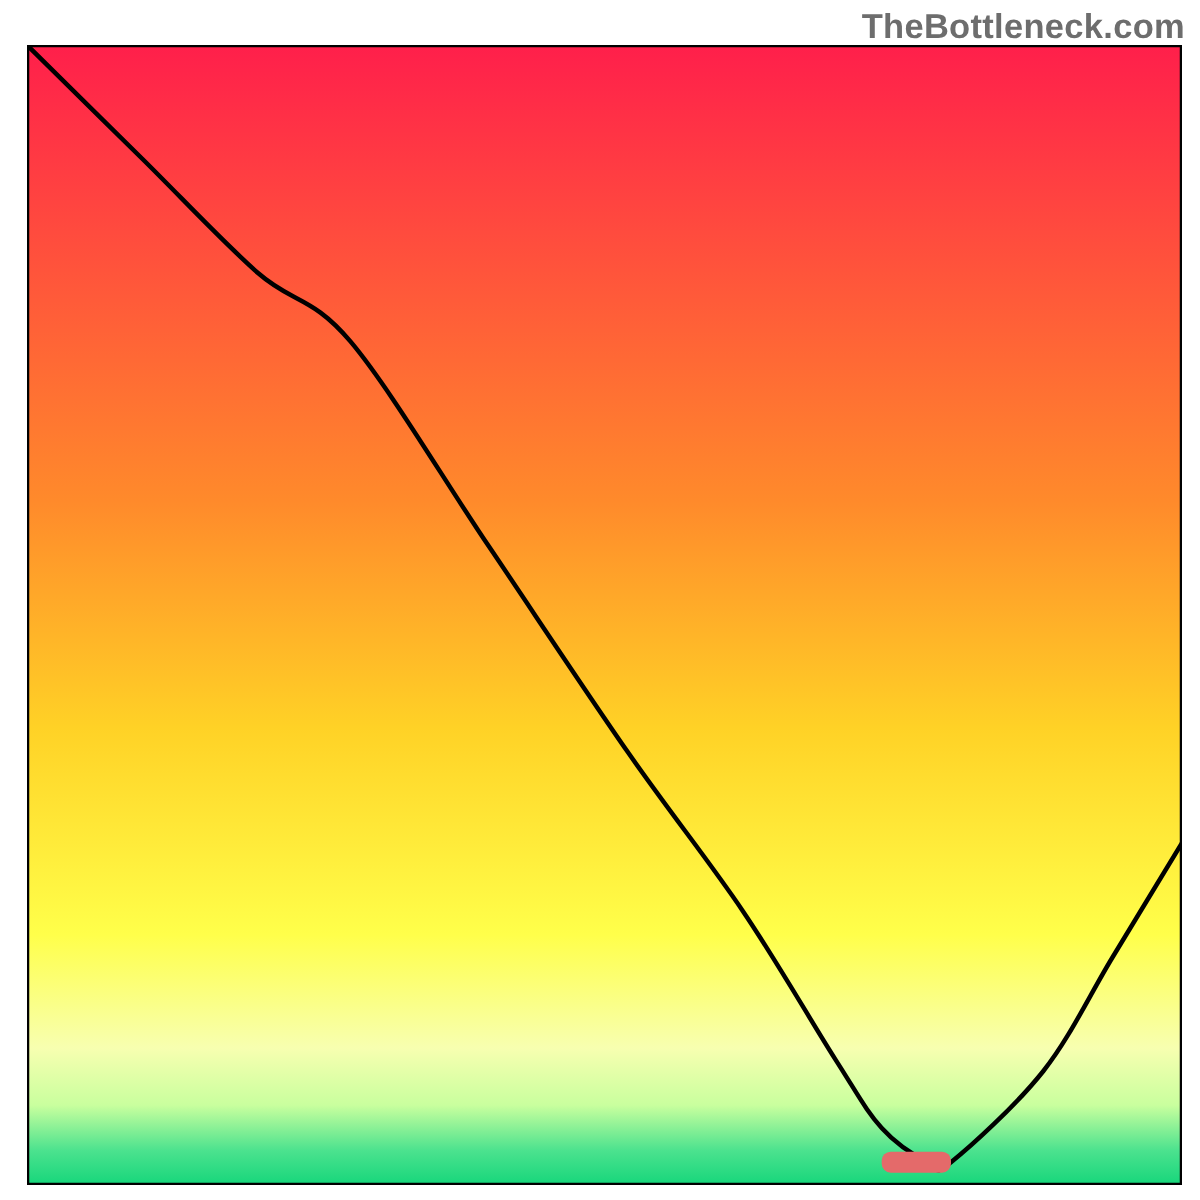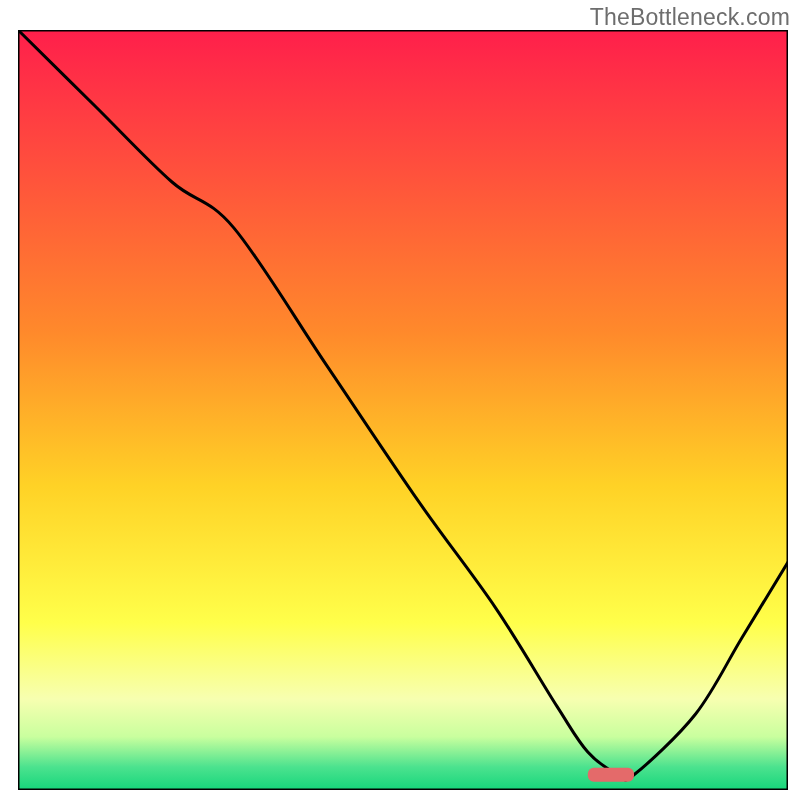--- a/index.html
+++ b/index.html
@@ -14,21 +14,21 @@
   .container {
     position: relative;
     width: 800px;
     height: 800px;
   }
   .watermark {
     position: absolute;
     top: 4px;
     right: 10px;
     font-size: 23px;
-    font-weight: 400;
+    font-weight: 700;
     color: #6d6d6d;
     letter-spacing: 0.2px;
     z-index: 10;
   }
   .plot-area {
     position: absolute;
     left: 18px;
     top: 30px;
     width: 770px;
     height: 760px;

